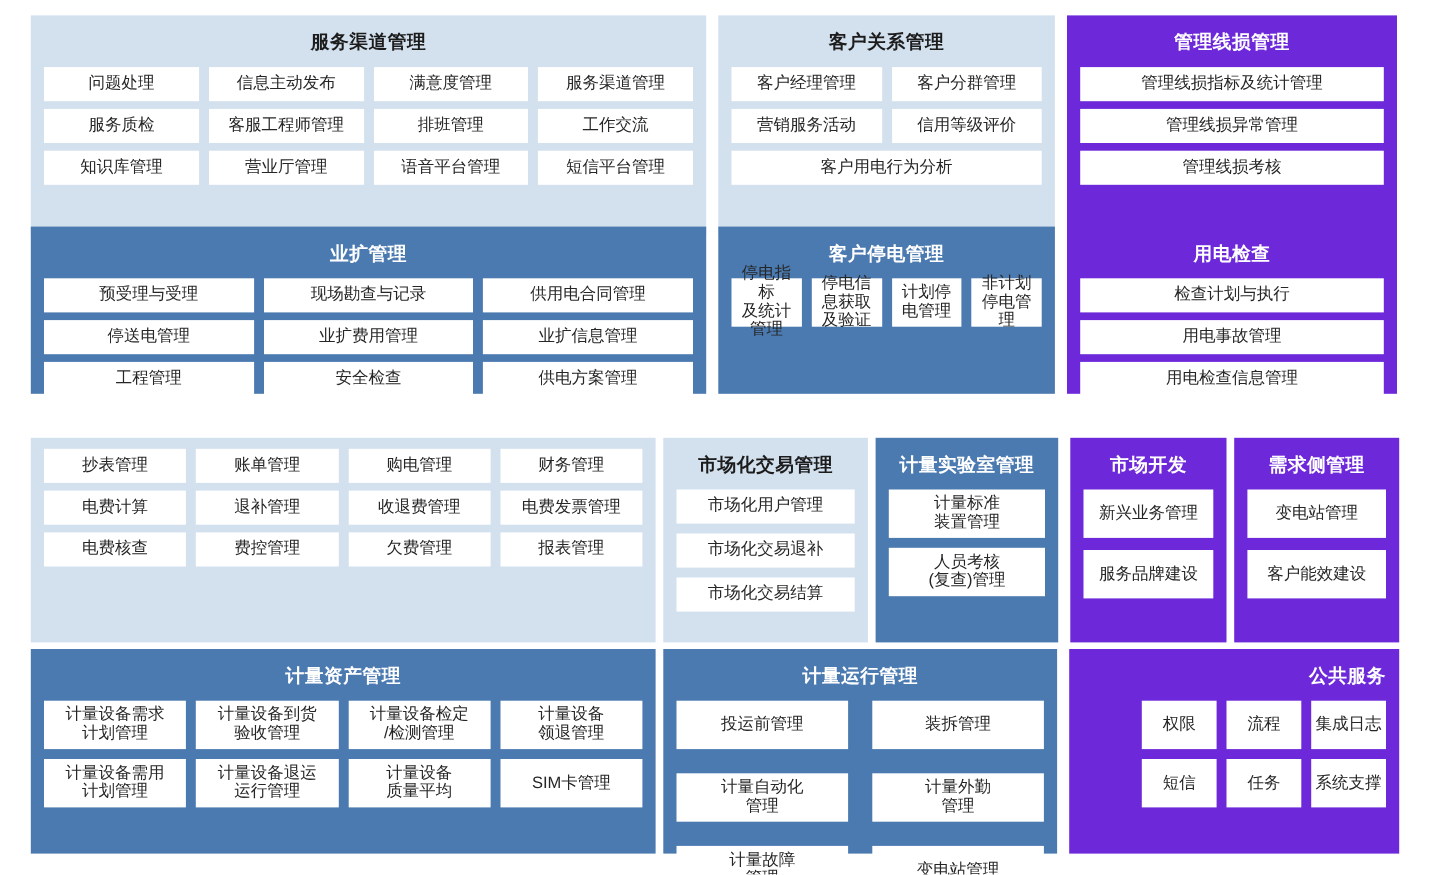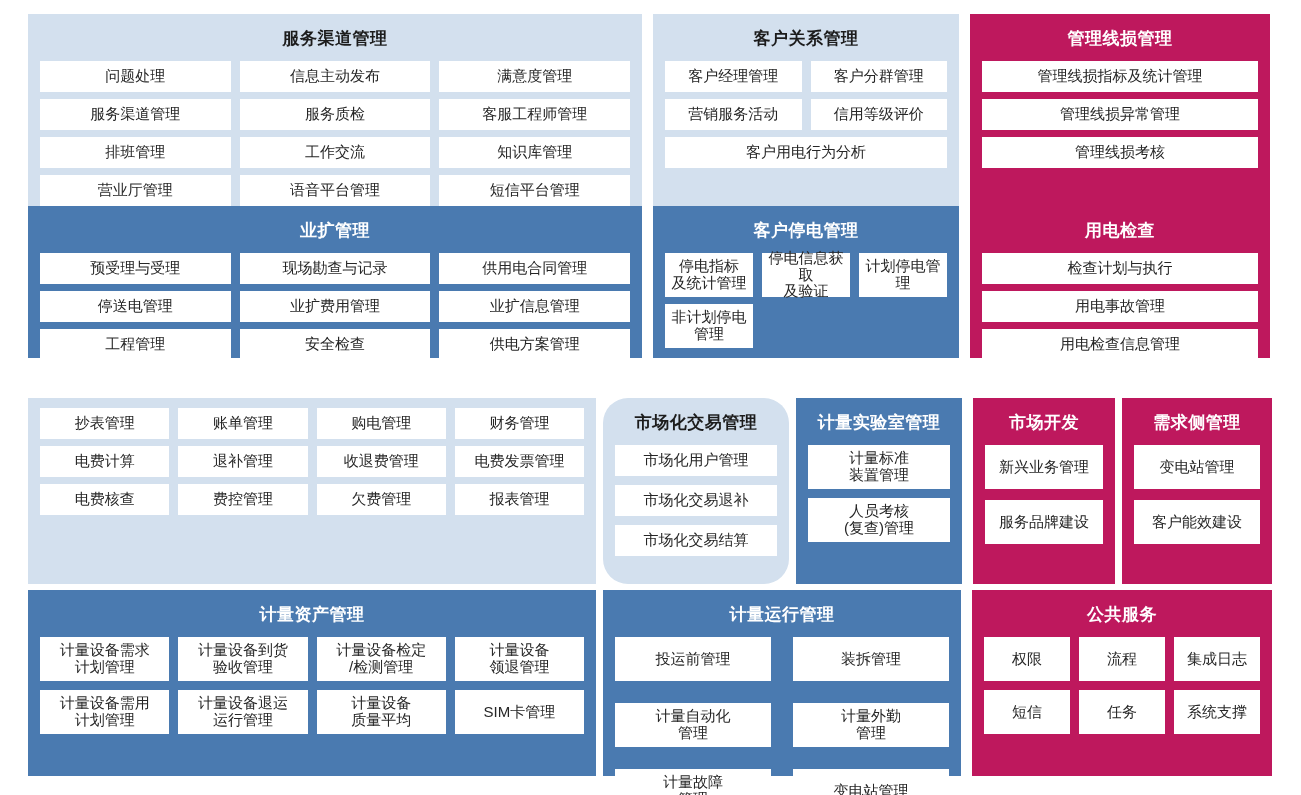--- a/index.html
+++ b/index.html
@@ -20,21 +20,21 @@
 
   
   .panel{
     box-sizing:border-box;
     display:flex;flex-direction:column;
     padding:10px 12px 12px 12px;
     height:100%;
   }
   .panel.blue-light{background:#d3e0ee;}
   .panel.blue-dark{background:#4a7ab0;}
-  .panel.teal{background:#be185d;}
+  .panel.teal{background:#6d28d9;}
 
   .panel-title{
     text-align:center;
     font-weight:bold;
     font-size:17px;
     line-height:1.35;
     margin:4px 0 10px 0;
     letter-spacing:.5px;
     white-space:nowrap;
   }
@@ -63,49 +63,49 @@
   .cell.h2{height:44px;}
 
   
   .gap-6{width:7px;flex:0 0 7px;}
   .gap-10{width:11px;flex:0 0 11px;}
 
   
   #p-service{flex:0 0 614px;}
   #p-crm{flex:0 0 306px;justify-content:center;}
   #p-lineloss{flex:0 0 300px;}
-  #p-service .grid{grid-template-columns:repeat(3,1fr);}
+  #p-service .grid{grid-template-columns:repeat(4,1fr);}
   #p-crm .grid{grid-template-columns:repeat(2,1fr);}
   #p-crm .grid .span2{grid-column:span 2;}
   #p-lineloss .grid{grid-template-columns:1fr;}
 
   
   #p-yekuo{flex:0 0 614px;}
   #p-outage{flex:0 0 306px;}
   #p-inspect{flex:0 0 300px;}
   #p-yekuo .grid{grid-template-columns:repeat(3,1fr);}
-  #p-outage .grid{grid-template-columns:repeat(3,1fr);}
+  #p-outage .grid{grid-template-columns:repeat(4,1fr);}
   #p-inspect .grid{grid-template-columns:1fr;}
 
   
   #p-tariff{flex:0 0 568px;}
-  #p-market{flex:0 0 186px;border-radius:25px;}
+  #p-market{flex:0 0 186px;}
   #p-lab{flex:0 0 166px;}
   #p-mktdev{flex:0 0 142px;}
   #p-demand{flex:0 0 150px;}
   #p-tariff .grid{grid-template-columns:repeat(4,1fr);}
   #p-market .grid{grid-template-columns:1fr;gap:9px;}
   #p-lab .grid{grid-template-columns:1fr;gap:9px;}
   #p-mktdev .grid{grid-template-columns:1fr;gap:11px;}
   #p-demand .grid{grid-template-columns:1fr;gap:11px;}
 
   
   #p-asset{flex:0 0 568px;}
   #p-meterops{flex:0 0 358px;}
-  #p-pubsvc{flex:0 0 300px;}
+  #p-pubsvc{flex:0 0 300px;align-items:flex-end;}
   #p-asset .grid{grid-template-columns:repeat(4,1fr);gap:9px;}
   #p-meterops .grid{grid-template-columns:repeat(2,1fr);gap:22px;}
   #p-pubsvc .grid{grid-template-columns:repeat(3,1fr);gap:9px;}
 </style>
 </head>
 <body>
 
 <div class="canvas">
 
   <div class="row" id="row1">

